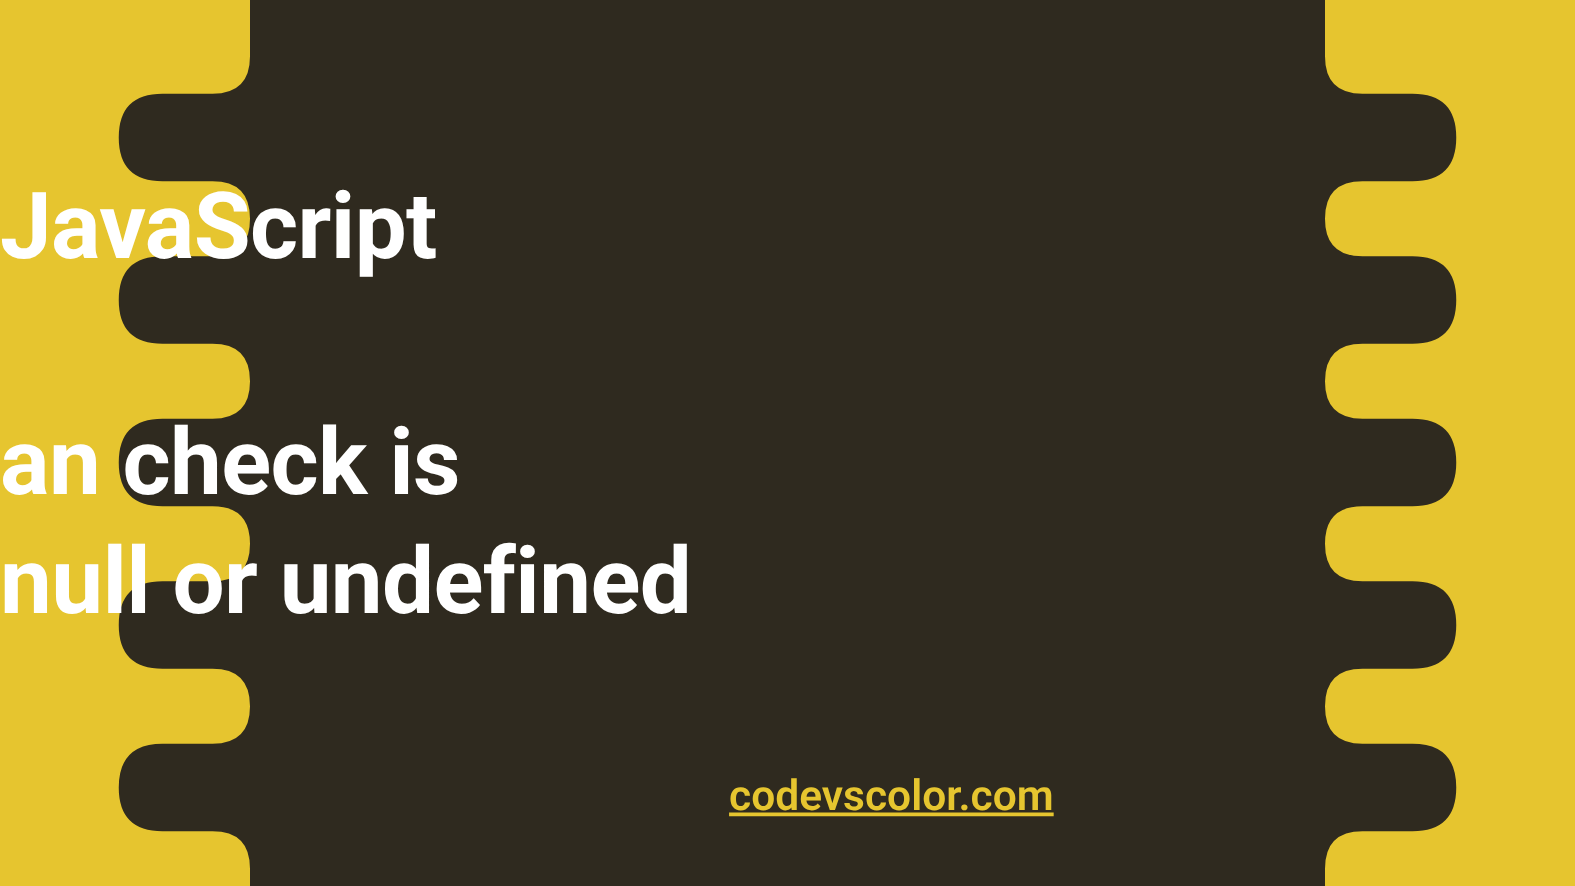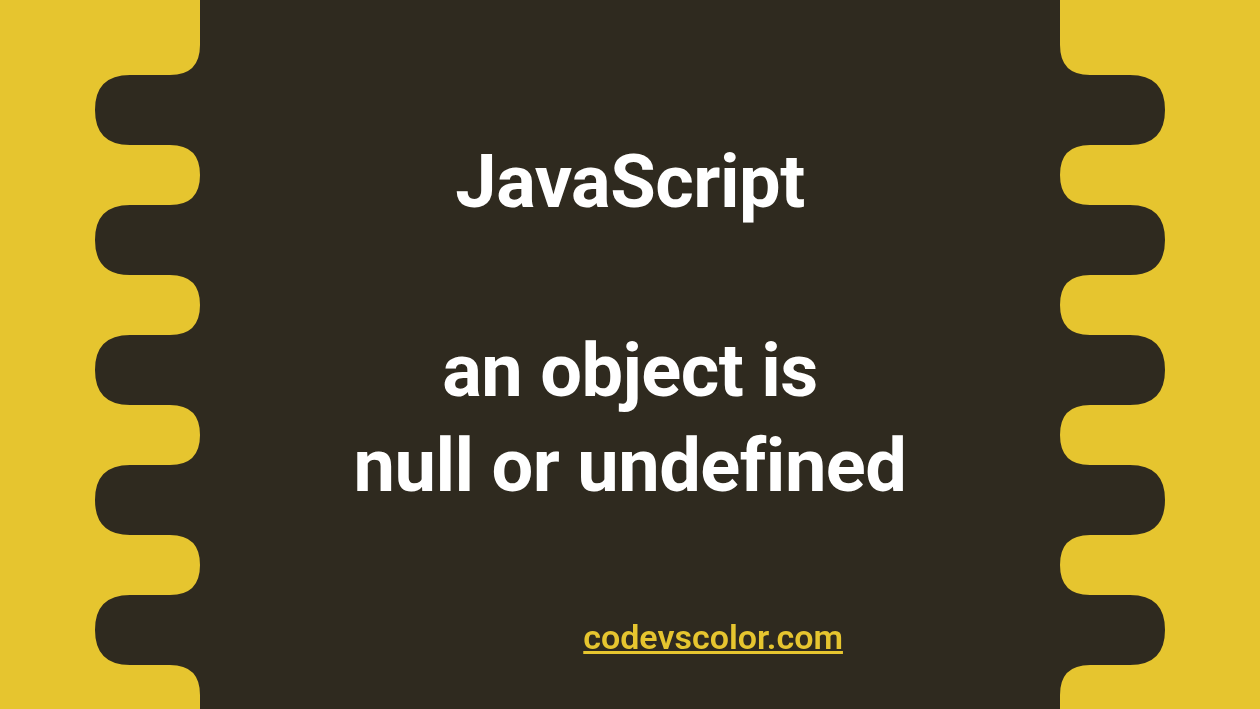--- a/index.html
+++ b/index.html
@@ -24,21 +24,20 @@
     }
     .blob-svg {
       width: 100%;
       height: 100%;
     }
     .content {
       position: absolute;
       top: 50%;
       left: 50%;
       transform: translate(-50%, -58%);
-      text-align: center;
       width: 100%;
     }
     .title {
       color: #ffffff;
       font-size: 74px;
       font-weight: 700;
       line-height: 1.28;
       letter-spacing: -0.5px;
     }
     .site-url {
@@ -127,18 +126,18 @@
       L 200 -50
       Z
     "></path>
   </svg>
 </div>
 
 <div class="content">
   <h1 class="title">
     <span>JavaScript</span><br>
     <br>
-    <span>an object is</span><br>
+    <span>an check is</span><br>
     <span>null or undefined</span>
   </h1>
 </div>
 
 <div class="site-url">codevscolor.com</div>
 
 </body></html>

